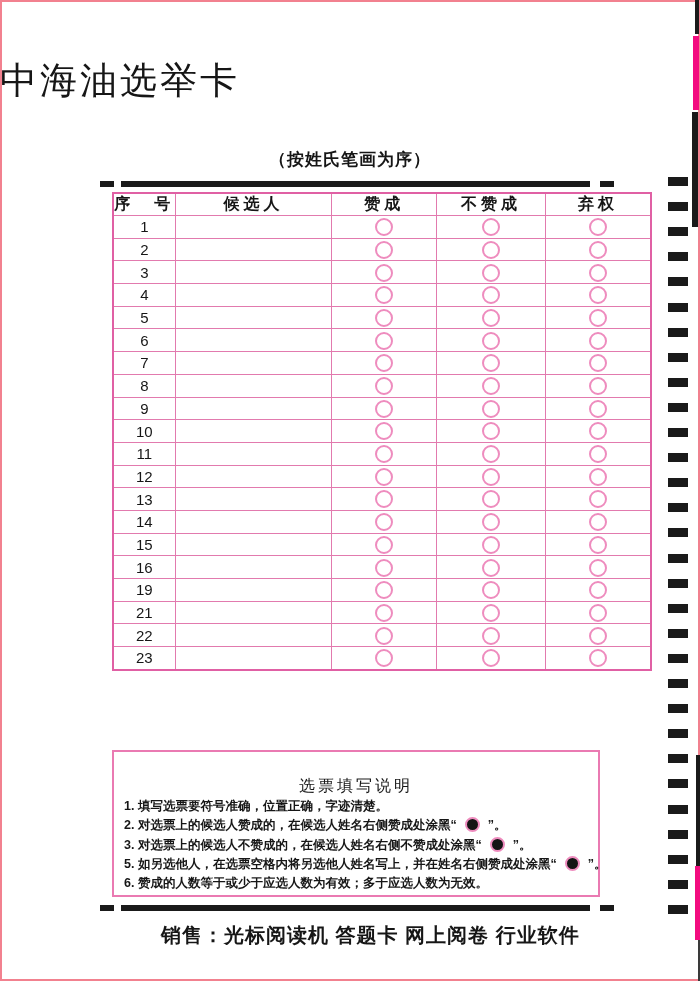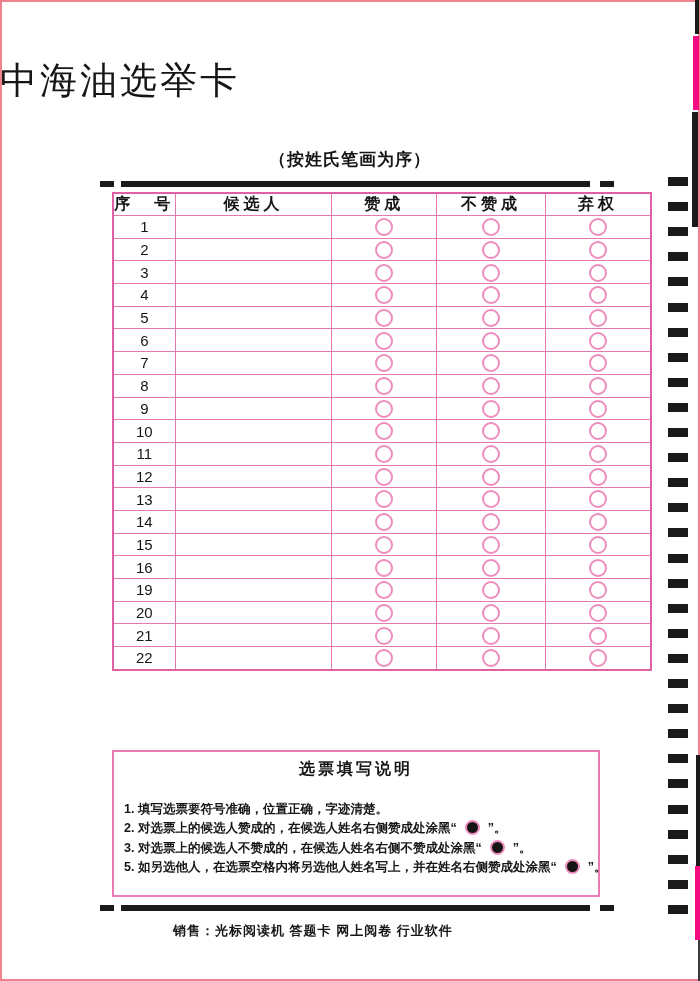--- a/index.html
+++ b/index.html
@@ -38,30 +38,30 @@
   .bubble{
     display:inline-block;width:14px;height:14px;border-radius:50%;
     border:2px solid #ee8cbe;background:#fff;vertical-align:middle;
   }
   
   .ins-box{
     position:absolute;left:112px;top:750px;width:484px;height:143px;
     border:2px solid #ea7ab2;
   }
   .ins-title{
-    text-align:center;font-size:16px;font-weight:700;letter-spacing:3px;margin-top:7px;
-  }
-  .ins-items{margin:20px 0 0 10px;}
+    text-align:center;font-size:16px;font-weight:400;letter-spacing:3px;margin-top:24px;
+  }
+  .ins-items{margin:0 0 0 10px;}
   .ins-item{font-size:12.5px;font-weight:700;line-height:19.3px;white-space:nowrap;}
   .ink-bubble{
     display:inline-block;width:11px;height:11px;border-radius:50%;
     background:#151515;border:2px solid #ee8cbe;vertical-align:-3px;margin:0 8px;
   }
   .footer{
-    position:absolute;left:173px;top:922px;font-size:13px;font-weight:700;letter-spacing:1px;
+    position:absolute;left:161px;top:922px;font-size:20px;font-weight:700;letter-spacing:1px;
   }
   
   .timing-mark{position:absolute;left:668px;width:20px;height:9px;background:#1a1a1a;}
   
   .edge{position:absolute;}
   .edge.e1{right:1px;top:0;width:4px;height:34px;background:#1a1a1a;}
   .edge.e2{right:1px;top:36px;width:6px;height:74px;background:#f30c7f;}
   .edge.e3{right:2px;top:112px;width:6px;height:115px;background:#1a1a1a;}
   .edge.e4{right:0;top:755px;width:4px;height:111px;background:#1a1a1a;}
   .edge.e5{right:0;top:866px;width:5px;height:74px;background:#f30c7f;}
@@ -213,51 +213,52 @@
           <td><span class="bubble"></span></td>
         </tr>
         <tr>
           <td class="no-cell">19</td>
           <td></td>
           <td><span class="bubble"></span></td>
           <td><span class="bubble"></span></td>
           <td><span class="bubble"></span></td>
         </tr>
         <tr>
-          <td class="no-cell">20</td>
-          <td></td>
-          <td><span class="bubble"></span></td>
-          <td><span class="bubble"></span></td>
-          <td><span class="bubble"></span></td>
-        </tr>
-        <tr>
           <td class="no-cell">21</td>
           <td></td>
           <td><span class="bubble"></span></td>
           <td><span class="bubble"></span></td>
           <td><span class="bubble"></span></td>
         </tr>
         <tr>
           <td class="no-cell">22</td>
+          <td></td>
+          <td><span class="bubble"></span></td>
+          <td><span class="bubble"></span></td>
+          <td><span class="bubble"></span></td>
+        </tr>
+        <tr>
+          <td class="no-cell">23</td>
           <td></td>
           <td><span class="bubble"></span></td>
           <td><span class="bubble"></span></td>
           <td><span class="bubble"></span></td>
         </tr>
       </tbody>
   </table>
 </div>
 
 <div class="ins-box">
   <div class="ins-title">选票填写说明</div>
   <div class="ins-items" id="ins-items">
       <div class="ins-item"><span>1. 填写选票要符号准确，位置正确，字迹清楚。</span></div>
       <div class="ins-item"><span>2. 对选票上的候选人赞成的，在候选人姓名右侧赞成处涂黑“</span><span class="ink-bubble"></span><span>”。</span></div>
       <div class="ins-item"><span>3. 对选票上的候选人不赞成的，在候选人姓名右侧不赞成处涂黑“</span><span class="ink-bubble"></span><span>”。</span></div>
       <div class="ins-item"><span>5. 如另选他人，在选票空格内将另选他人姓名写上，并在姓名右侧赞成处涂黑“</span><span class="ink-bubble"></span><span>”。</span></div>
+      <div class="ins-item"><span>6. 赞成的人数等于或少于应选人数为有效；多于应选人数为无效。</span></div>
     </div>
 </div>
 
 <div class="regline bottom">
   <span class="dash-l"></span>
   <span class="bar"></span>
   <span class="dash-r"></span>
 </div>
 
 <div class="footer">销售：光标阅读机 答题卡 网上阅卷 行业软件</div>

